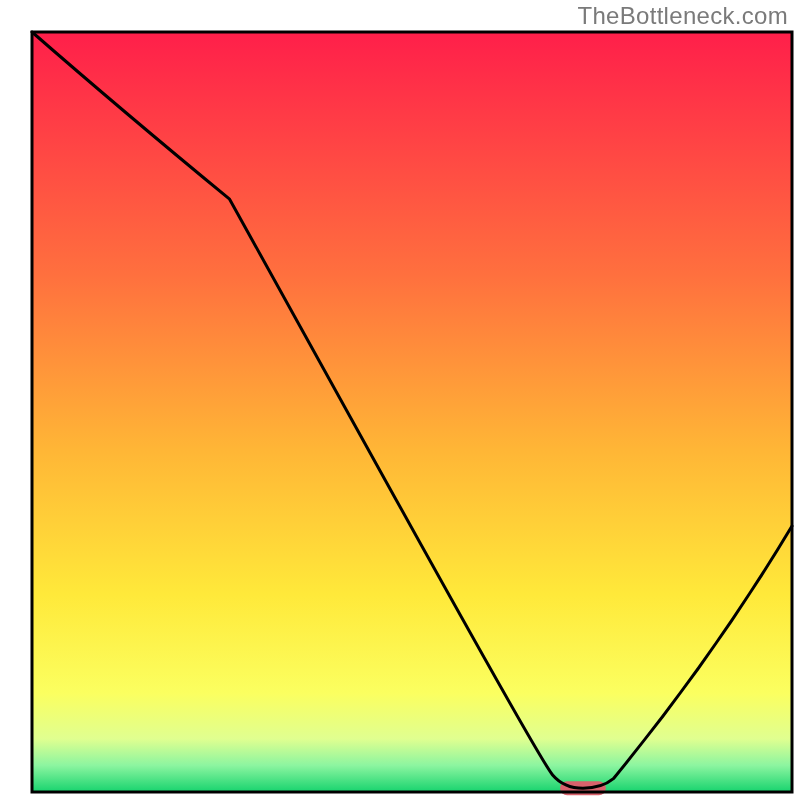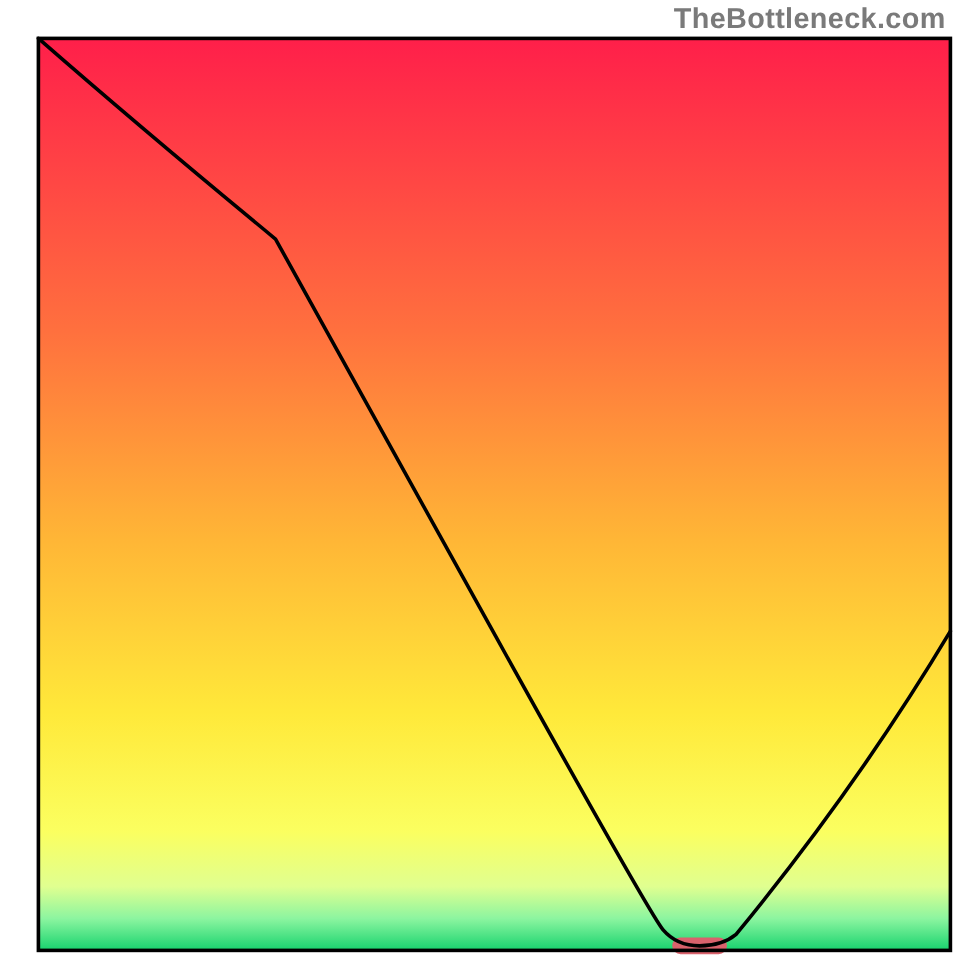--- a/index.html
+++ b/index.html
@@ -14,21 +14,21 @@
     position: relative;
     width: 800px;
     height: 800px;
   }
   .watermark {
     position: absolute;
     top: 2px;
     right: 12px;
     font-family: Arial, Helvetica, sans-serif;
     font-size: 24px;
-    font-weight: 700;
+    font-weight: 400;
     color: #7a7a7a;
     letter-spacing: 0.3px;
   }
   svg.chart {
     position: absolute;
     left: 0;
     top: 0;
   }
 </style>
 </head>

